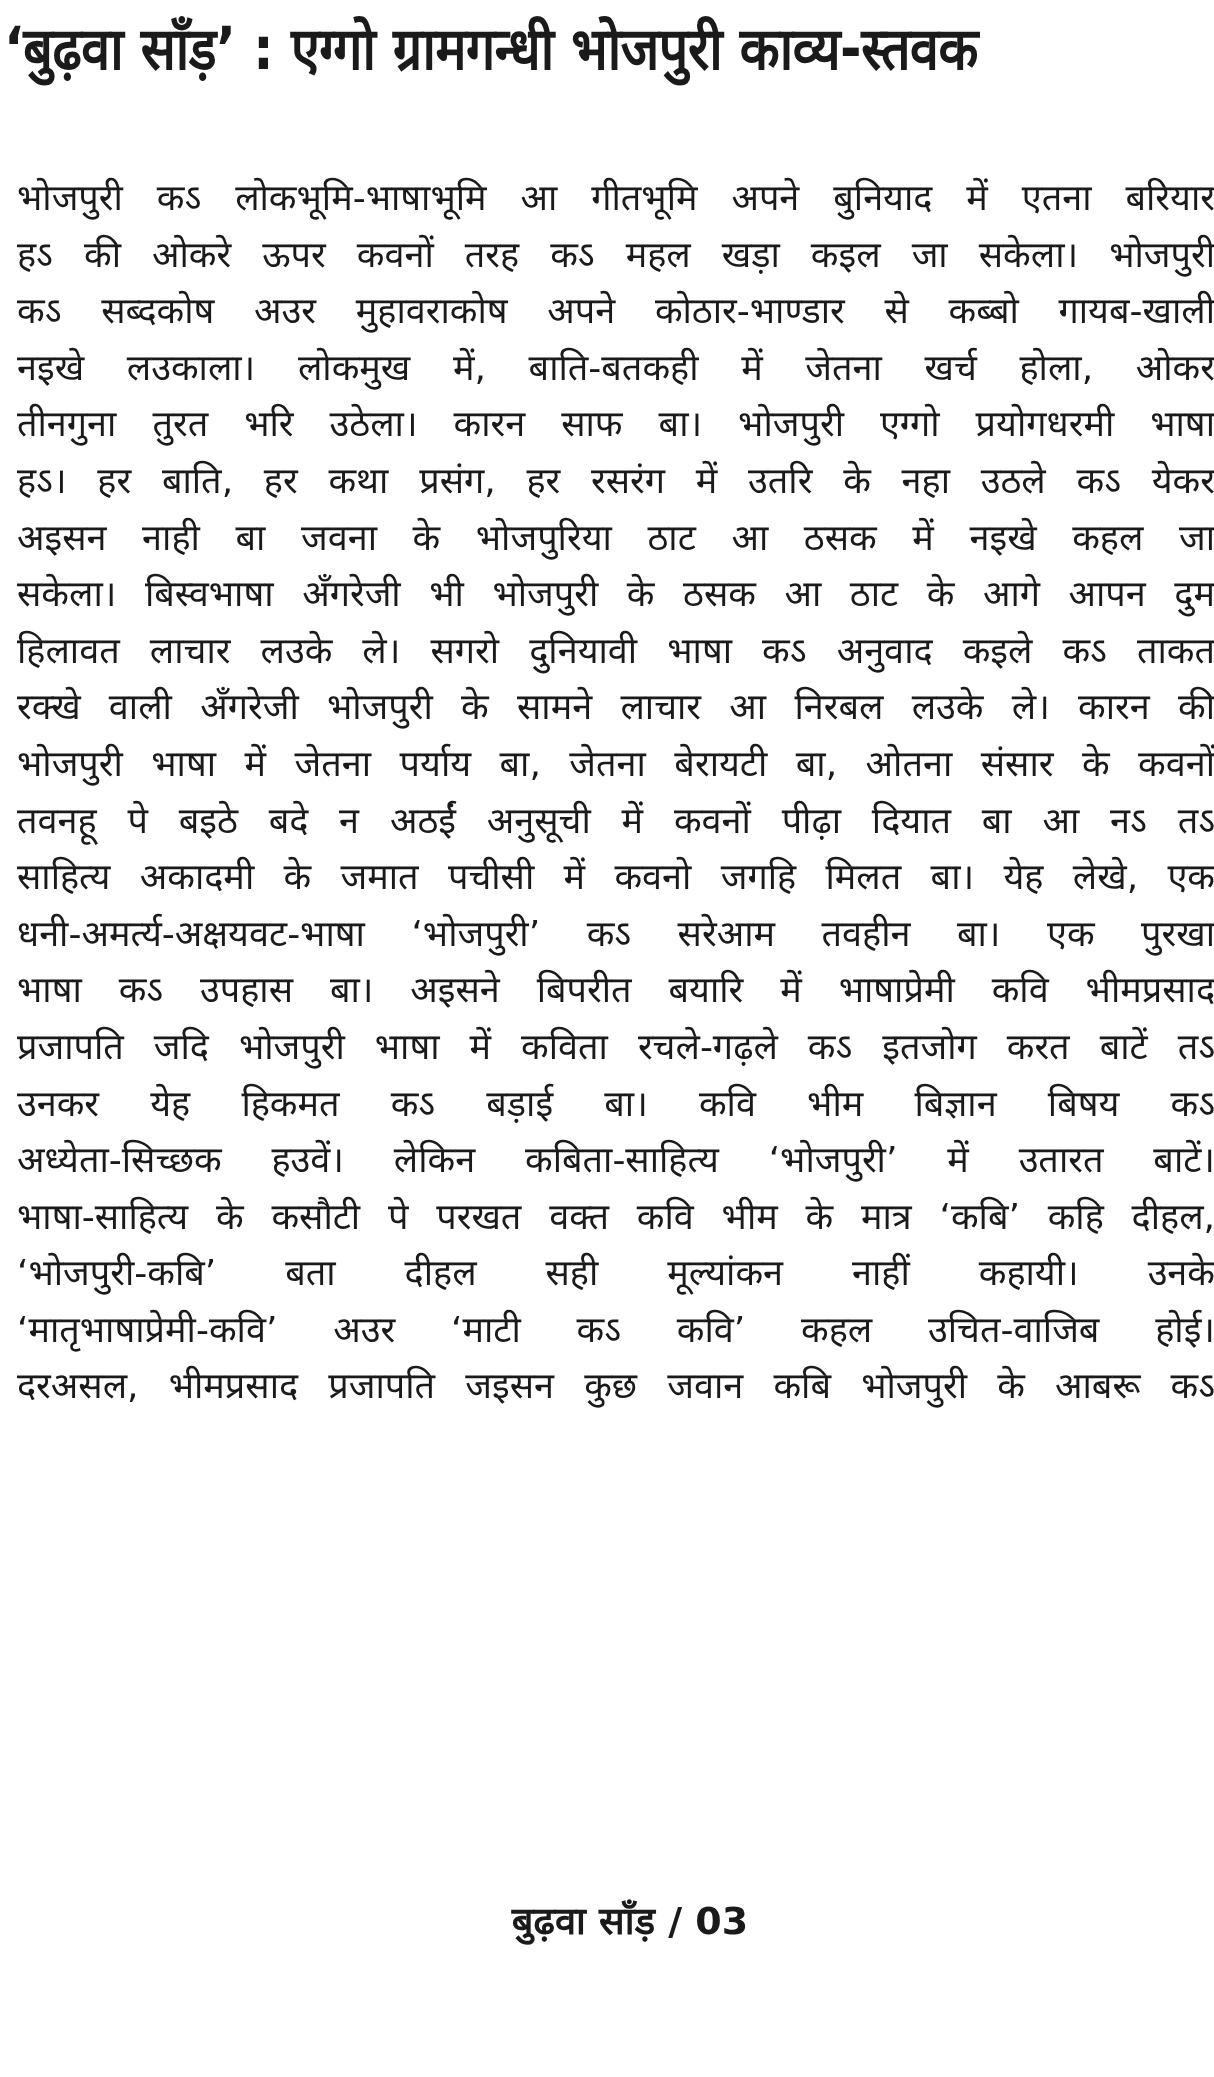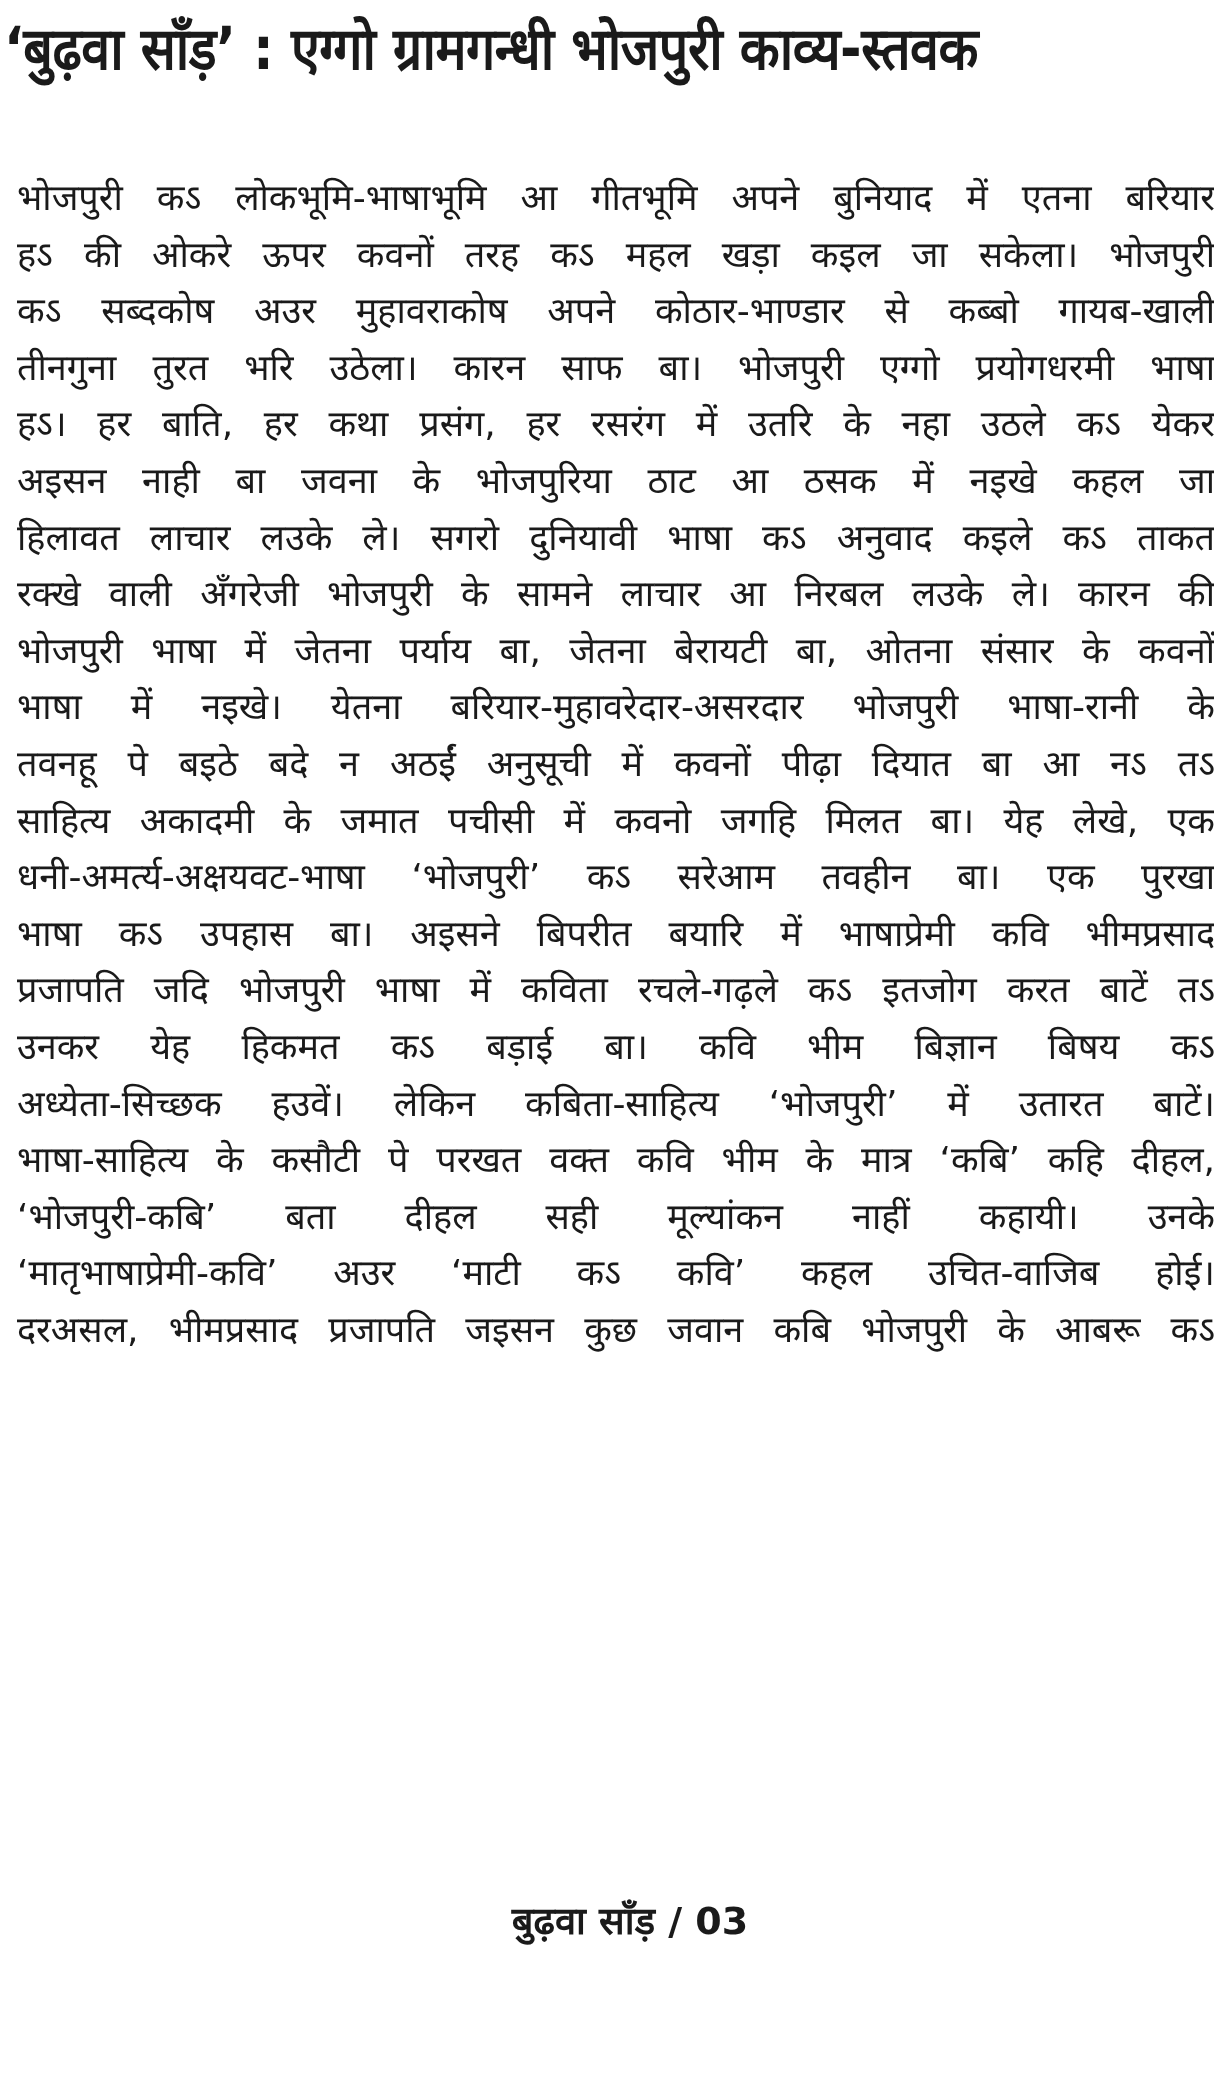--- a/index.html
+++ b/index.html
@@ -72,27 +72,28 @@
 </head>
 <body>
 
 <div class="page">
   <h1 class="title">‘बुढ़वा साँड़’ : एग्गो ग्रामगन्धी भोजपुरी काव्य-स्तवक</h1>
 
   <div class="body-text">
     <span class="line">भोजपुरी कऽ लोकभूमि-भाषाभूमि आ गीतभूमि अपने बुनियाद में एतना बरियार</span>
     <span class="line">हऽ की ओकरे ऊपर कवनों तरह कऽ महल खड़ा कइल जा सकेला। भोजपुरी</span>
     <span class="line">कऽ सब्दकोष अउर मुहावराकोष अपने कोठार-भाण्डार से कब्बो गायब-खाली</span>
+    <span class="line">नइखे लउकाला। लोकमुख में, बाति-बतकही में जेतना खर्च होला, ओकर</span>
     <span class="line">तीनगुना तुरत भरि उठेला। कारन साफ बा। भोजपुरी एग्गो प्रयोगधरमी भाषा</span>
     <span class="line">हऽ। हर बाति, हर कथा प्रसंग, हर रसरंग में उतरि के नहा उठले कऽ येकर</span>
     <span class="line">अइसन नाही बा जवना के भोजपुरिया ठाट आ ठसक में नइखे कहल जा</span>
+    <span class="line">सकेला।  बिस्वभाषा अँगरेजी भी भोजपुरी के ठसक आ ठाट के आगे आपन दुम</span>
     <span class="line">हिलावत लाचार लउके ले। सगरो दुनियावी भाषा कऽ अनुवाद कइले कऽ ताकत</span>
     <span class="line">रक्खे वाली अँगरेजी भोजपुरी के सामने लाचार आ निरबल लउके ले। कारन की</span>
     <span class="line">भोजपुरी भाषा में जेतना पर्याय बा, जेतना बेरायटी बा, ओतना संसार के कवनों</span>
-    <span class="line">भाषा में नइखे। येतना बरियार-मुहावरेदार-असरदार भोजपुरी भाषा-रानी के</span>
     <span class="line">तवनहू पे बइठे बदे न अठईं अनुसूची में कवनों पीढ़ा दियात बा आ नऽ तऽ</span>
     <span class="line">साहित्य अकादमी के जमात पचीसी में कवनो जगहि मिलत बा। येह लेखे, एक</span>
     <span class="line">धनी-अमर्त्य-अक्षयवट-भाषा ‘भोजपुरी’ कऽ सरेआम तवहीन बा। एक पुरखा</span>
     <span class="line">भाषा कऽ उपहास बा। अइसने बिपरीत बयारि में भाषाप्रेमी कवि भीमप्रसाद</span>
     <span class="line">प्रजापति जदि भोजपुरी भाषा में कविता रचले-गढ़ले कऽ इतजोग करत बाटें तऽ</span>
     <span class="line">उनकर येह हिकमत कऽ बड़ाई बा। कवि भीम बिज्ञान बिषय कऽ</span>
     <span class="line">अध्येता-सिच्छक हउवें।  लेकिन कबिता-साहित्य ‘भोजपुरी’ में उतारत बाटें।</span>
     <span class="line">भाषा-साहित्य के कसौटी पे परखत वक्त कवि भीम के मात्र ‘कबि’ कहि दीहल,</span>
     <span class="line">‘भोजपुरी-कबि’ बता दीहल सही मूल्यांकन नाहीं कहायी। उनके</span>
     <span class="line">‘मातृभाषाप्रेमी-कवि’ अउर ‘माटी कऽ कवि’ कहल उचित-वाजिब होई।</span>

